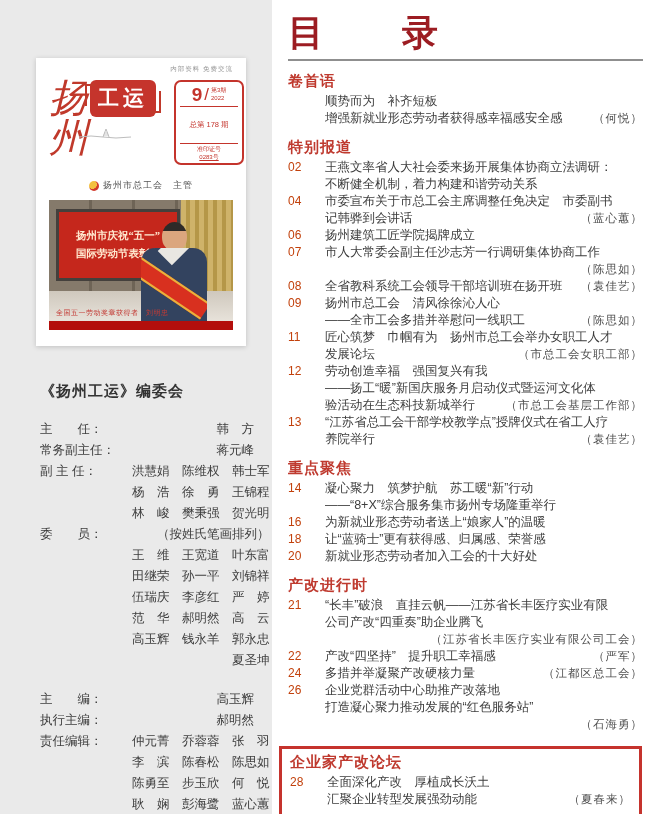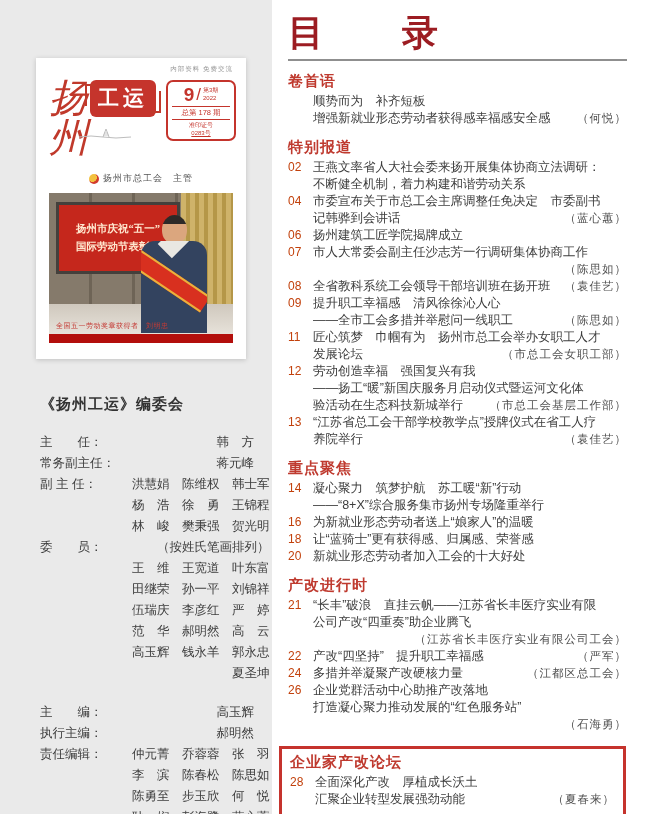--- a/index.html
+++ b/index.html
@@ -6,46 +6,46 @@
   .page{position:relative;width:651px;height:814px;overflow:hidden;display:flex;
         font-family:"Liberation Sans",sans-serif;background:#fff;}
   
   .left-col{width:272px;flex-shrink:0;background:#eaeaea;height:100%;}
   .cover-card{margin:58px 26px 0 36px;background:#fff;box-shadow:0 1px 5px rgba(0,0,0,.18);
               padding:20px 13px 16px;position:relative;}
   .masthead{position:relative;display:flex;align-items:flex-start;}
   .topnote{position:absolute;top:-13px;right:0;font-size:6.5px;color:#999;letter-spacing:1px;}
   .mast-left{font-size:39px;line-height:40px;font-weight:normal;color:#c0392b;
              font-family:"Liberation Serif",serif;font-style:italic;letter-spacing:-2px;}
-  .mast-box-wrap{position:relative;margin:10px 10px 0 4px;}
+  .mast-box-wrap{position:relative;margin:10px 18px 0 4px;}
   .mast-box-wrap::before{content:"";position:absolute;left:-5px;top:-4px;width:8px;height:20px;
              border-left:2px solid #c0392b;border-top:2px solid #c0392b;}
   .mast-box-wrap::after{content:"";position:absolute;right:-5px;bottom:-4px;width:8px;height:20px;
              border-right:2px solid #c0392b;border-bottom:2px solid #c0392b;}
   .mast-box{background:#c5342c;color:#fff;font-weight:bold;font-size:21px;line-height:1;
             padding:6px 8px 7px;border-radius:6px;letter-spacing:4px;white-space:nowrap;
             font-family:"Liberation Serif",serif;}
   .sketch{position:absolute;left:28px;top:46px;}
   .issue-box{margin-left:auto;border:2px solid #c4342c;border-radius:7px;padding:3px 4px 2px;
              color:#c4342c;width:58px;flex-shrink:0;margin-top:2px;}
   .issue-row1{display:flex;align-items:center;justify-content:center;}
   .issue-no{font-size:19px;font-weight:bold;line-height:1;}
   .issue-slash{font-size:17px;margin:0 2px;line-height:1;}
   .issue-side{font-size:6px;line-height:1.25;text-align:left;}
   .issue-side div{white-space:nowrap;}
   .issue-total{font-size:7.5px;border-top:1px solid #c4342c;border-bottom:1px solid #c4342c;
-               margin-top:2px;padding:1px 0;text-align:center;white-space:nowrap;}
+               margin-top:2px;padding:13px 0;text-align:center;white-space:nowrap;}
   .permit{font-size:6px;line-height:1.35;text-align:center;margin-top:1px;}
   .permit .u{text-decoration:underline;display:block;}
   .publisher-row{display:flex;align-items:center;justify-content:center;margin-top:14px;
                  font-size:9px;color:#555;letter-spacing:1px;}
   .emblem{display:inline-block;width:10px;height:10px;border-radius:50%;
           background:radial-gradient(circle at 35% 35%,#f3c13f 0 45%,#d23a2c 50%);margin-right:4px;}
   
-  .cover-photo{position:relative;height:150px;margin-top:8px;overflow:hidden;
+  .cover-photo{position:relative;height:130px;margin-top:8px;overflow:hidden;
      background:linear-gradient(90deg,#7a7062 0 72%,#c9ad62 72% 100%);text-decoration:underline;}
   .curtain{position:absolute;right:0;top:0;width:28%;height:100%;
      background:repeating-linear-gradient(90deg,#cfb36a 0 5px,#b59748 5px 9px);}
   .photo-wall{position:absolute;left:0;top:0;width:74%;height:100%;
      background:repeating-linear-gradient(90deg,#857a6b 0 40px,#6e6456 40px 43px);}
   .photo-floor{position:absolute;bottom:9px;left:0;width:100%;height:30px;
      background:linear-gradient(#cfc8bd,#e7e2da);}
   .screen{position:absolute;left:7px;top:9px;width:118px;height:66px;background:#c5271c;
      border:3px solid #44403c;display:flex;flex-direction:column;justify-content:center;
      text-align:center;color:#ffe8cf;font-weight:bold;font-size:10.5px;line-height:1.7;
@@ -65,29 +65,29 @@
   .red-strip{position:absolute;left:0;bottom:0;width:100%;height:9px;background:#b30f0c;z-index:3;}
   
   .editorial{margin:36px 18px 0 40px;color:#3c3c3c;}
   .editorial h3{margin:0 0 18px 0;font-size:15px;letter-spacing:1px;color:#333;font-weight:bold;}
   .ed-row{display:flex;font-size:12.5px;line-height:21px;}
   .ed-row.gap{margin-top:18px;}
   .ed-label{width:92px;flex-shrink:0;white-space:nowrap;}
   .ed-names{flex:1;}
   .ed-names div{white-space:nowrap;text-align:right;}
   
-  .toc{flex:1;background:#fff;padding:12px 24px 0 16px;}
+  .toc{flex:1;background:#fff;padding:12px 8px 0 16px;}
   .toc-title{margin:0;font-size:36px;line-height:1.2;color:#9c1c22;font-weight:bold;
              font-family:"Liberation Serif",serif;letter-spacing:2px;}
   .toc-rule{border-top:2px solid #8f8f8f;margin:4px 0 10px;}
   .toc-section{margin-top:11px;}
   .toc-section.boxed{border:3px solid #c5332d;padding:4px 8px 7px;margin-left:-9px;
                      margin-right:1px;margin-top:13px;}
   .sec-heading{margin:0 0 2px 0;font-size:15px;color:#bf3a2f;font-weight:bold;letter-spacing:1px;}
-  .entry{display:flex;}
+  .entry{display:flex;gap:12px;}
   .no{width:25px;flex-shrink:0;font-size:12px;color:#c2410c;line-height:17px;}
   .entry-body{flex:1;}
   .entry-line{display:flex;font-size:12.5px;color:#3d3d3d;line-height:17px;}
   .entry-line .t{white-space:pre-wrap;}
   .author{margin-left:auto;font-family:Liberation Mono, monospace;font-size:11.5px;color:#4f4f4f;
           white-space:nowrap;letter-spacing:1px;padding-left:6px;}
 </style>
 </head>
 <body>
 
@@ -280,21 +280,21 @@
               <div class="entry-line">
                 <span class="t">全省教科系统工会领导干部培训班在扬开班</span>
                 <span class="author">（袁佳艺）</span>
               </div>
             </div>
           </div>
           <div class="entry">
             <div class="no">09</div>
             <div class="entry-body">
               <div class="entry-line">
-                <span class="t">提升职工幸福感　清风徐徐沁人心</span>
+                <span class="t">扬州市总工会　清风徐徐沁人心</span>
               </div>
               <div class="entry-line">
                 <span class="t">——全市工会多措并举慰问一线职工</span>
                 <span class="author">（陈思如）</span>
               </div>
             </div>
           </div>
           <div class="entry">
             <div class="no">11</div>
             <div class="entry-body">

